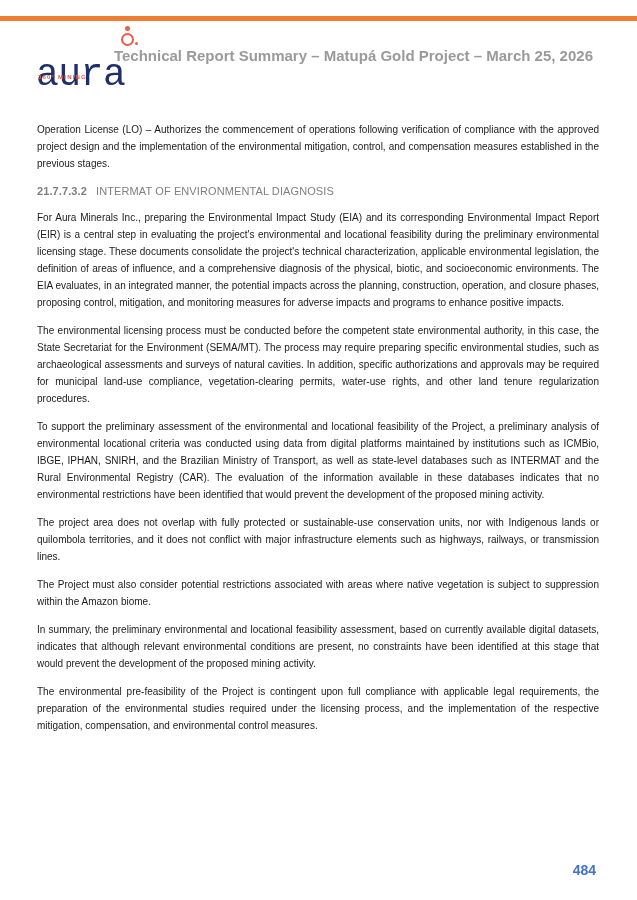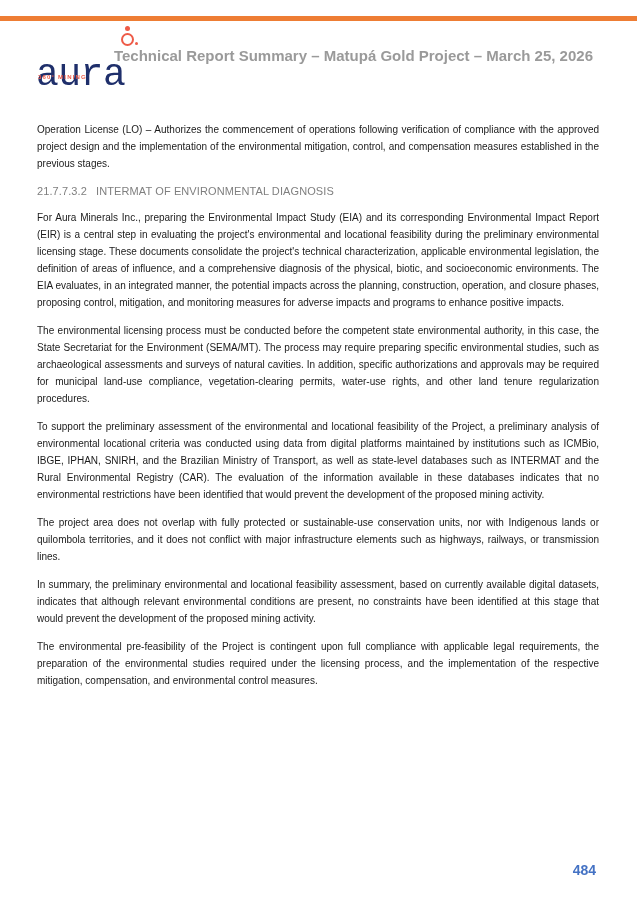--- a/index.html
+++ b/index.html
@@ -42,21 +42,21 @@
       font-size: 15px; font-weight: bold; color: #9a9a9a;
     }
     .content {
       position: absolute; left: 37px; top: 121px; width: 562px;
       font-size: 10px; line-height: 17px; text-align: justify;
     }
     .content p { margin: 0 0 11px 0; }
     .section-heading {
       font-size: 11px; color: #7f7f7f; margin: 4px 0 9px 0; letter-spacing: 0.1px;
     }
-    .section-heading .num { margin-right: 6px; }
+    .section-heading .num { margin-right: 6px; font-weight: bold; }
     .page-number {
       position: absolute; right: 41px; top: 862px;
       font-size: 14px; color: #4472c4; font-weight: bold;
     }
   </style>
 </head>
 <body>
 
 <div class="top-bar"></div>
 
@@ -75,17 +75,18 @@
 
   <div class="section-heading">
     <span class="num">21.7.7.3.2</span>
     <span>INTERMAT OF ENVIRONMENTAL DIAGNOSIS</span>
   </div>
 
   <p>For Aura Minerals Inc., preparing the Environmental Impact Study (EIA) and its corresponding Environmental Impact Report (EIR) is a central step in evaluating the project's environmental and locational feasibility during the preliminary environmental licensing stage. These documents consolidate the project's technical characterization, applicable environmental legislation, the definition of areas of influence, and a comprehensive diagnosis of the physical, biotic, and socioeconomic environments. The EIA evaluates, in an integrated manner, the potential impacts across the planning, construction, operation, and closure phases, proposing control, mitigation, and monitoring measures for adverse impacts and programs to enhance positive impacts.</p>
   <p>The environmental licensing process must be conducted before the competent state environmental authority, in this case, the State Secretariat for the Environment (SEMA/MT). The process may require preparing specific environmental studies, such as archaeological assessments and surveys of natural cavities. In addition, specific authorizations and approvals may be required for municipal land-use compliance, vegetation-clearing permits, water-use rights, and other land tenure regularization procedures.</p>
   <p>To support the preliminary assessment of the environmental and locational feasibility of the Project, a preliminary analysis of environmental locational criteria was conducted using data from digital platforms maintained by institutions such as ICMBio, IBGE, IPHAN, SNIRH, and the Brazilian Ministry of Transport, as well as state-level databases such as INTERMAT and the Rural Environmental Registry (CAR). The evaluation of the information available in these databases indicates that no environmental restrictions have been identified that would prevent the development of the proposed mining activity.</p>
   <p>The project area does not overlap with fully protected or sustainable-use conservation units, nor with Indigenous lands or quilombola territories, and it does not conflict with major infrastructure elements such as highways, railways, or transmission lines.</p>
+  <p>The Project must also consider potential restrictions associated with areas where native vegetation is subject to suppression within the Amazon biome.</p>
   <p>In summary, the preliminary environmental and locational feasibility assessment, based on currently available digital datasets, indicates that although relevant environmental conditions are present, no constraints have been identified at this stage that would prevent the development of the proposed mining activity.</p>
   <p>The environmental pre-feasibility of the Project is contingent upon full compliance with applicable legal requirements, the preparation of the environmental studies required under the licensing process, and the implementation of the respective mitigation, compensation, and environmental control measures.</p>
 </div>
 
 <div class="page-number">484</div>
 
 </body></html>

